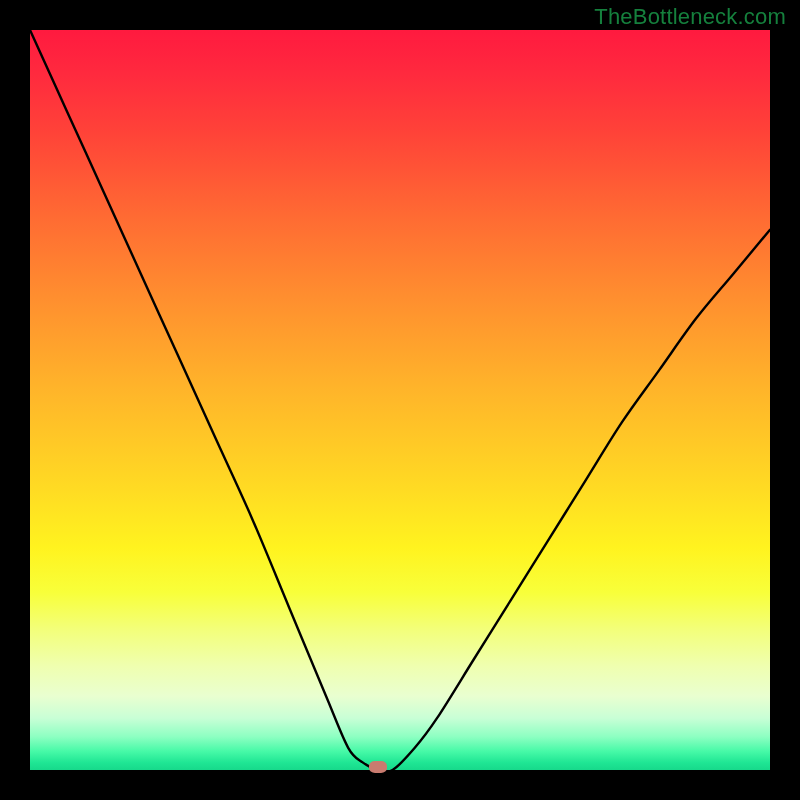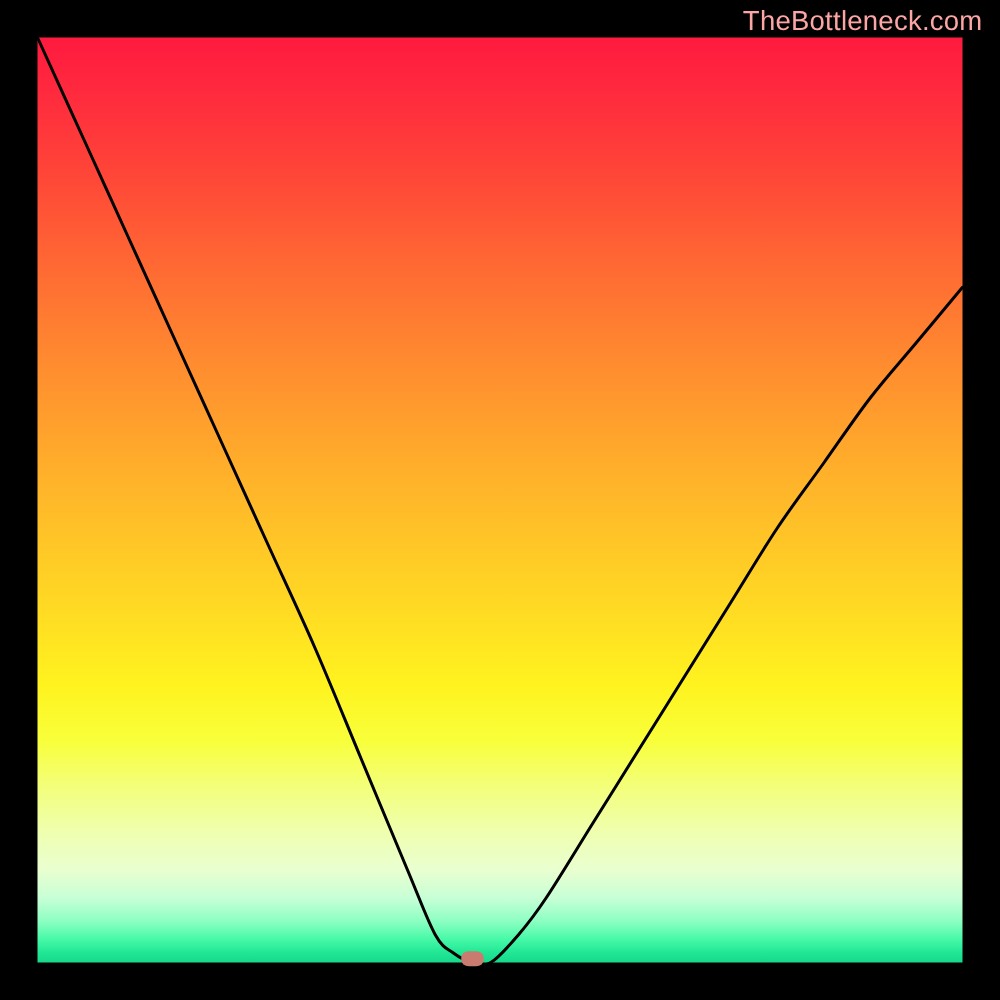--- a/index.html
+++ b/index.html
@@ -16,21 +16,21 @@
     left: 0;
     top: 0;
     width: 800px;
     height: 800px;
     background: #000;
   }
   .watermark {
     position: absolute;
     top: 4px;
     right: 14px;
-    color: #fca5a5;
+    color: #15803d;
     font-size: 22px;
     font-weight: 500;
     letter-spacing: 0.2px;
     user-select: none;
   }
   .plot {
     position: absolute;
     left: 30px;
     top: 30px;
     width: 740px;

